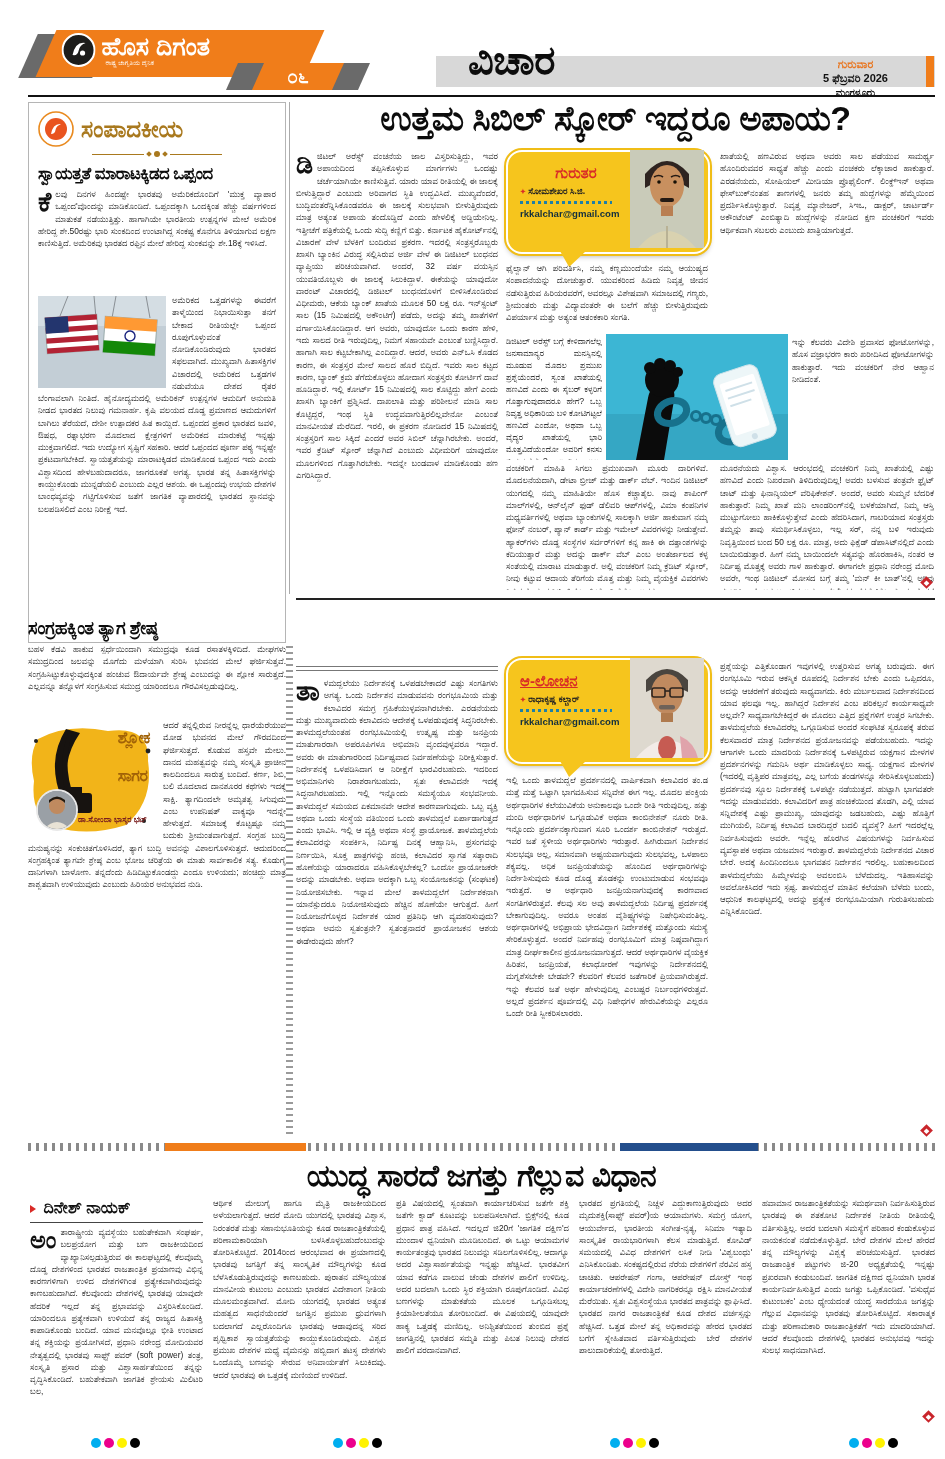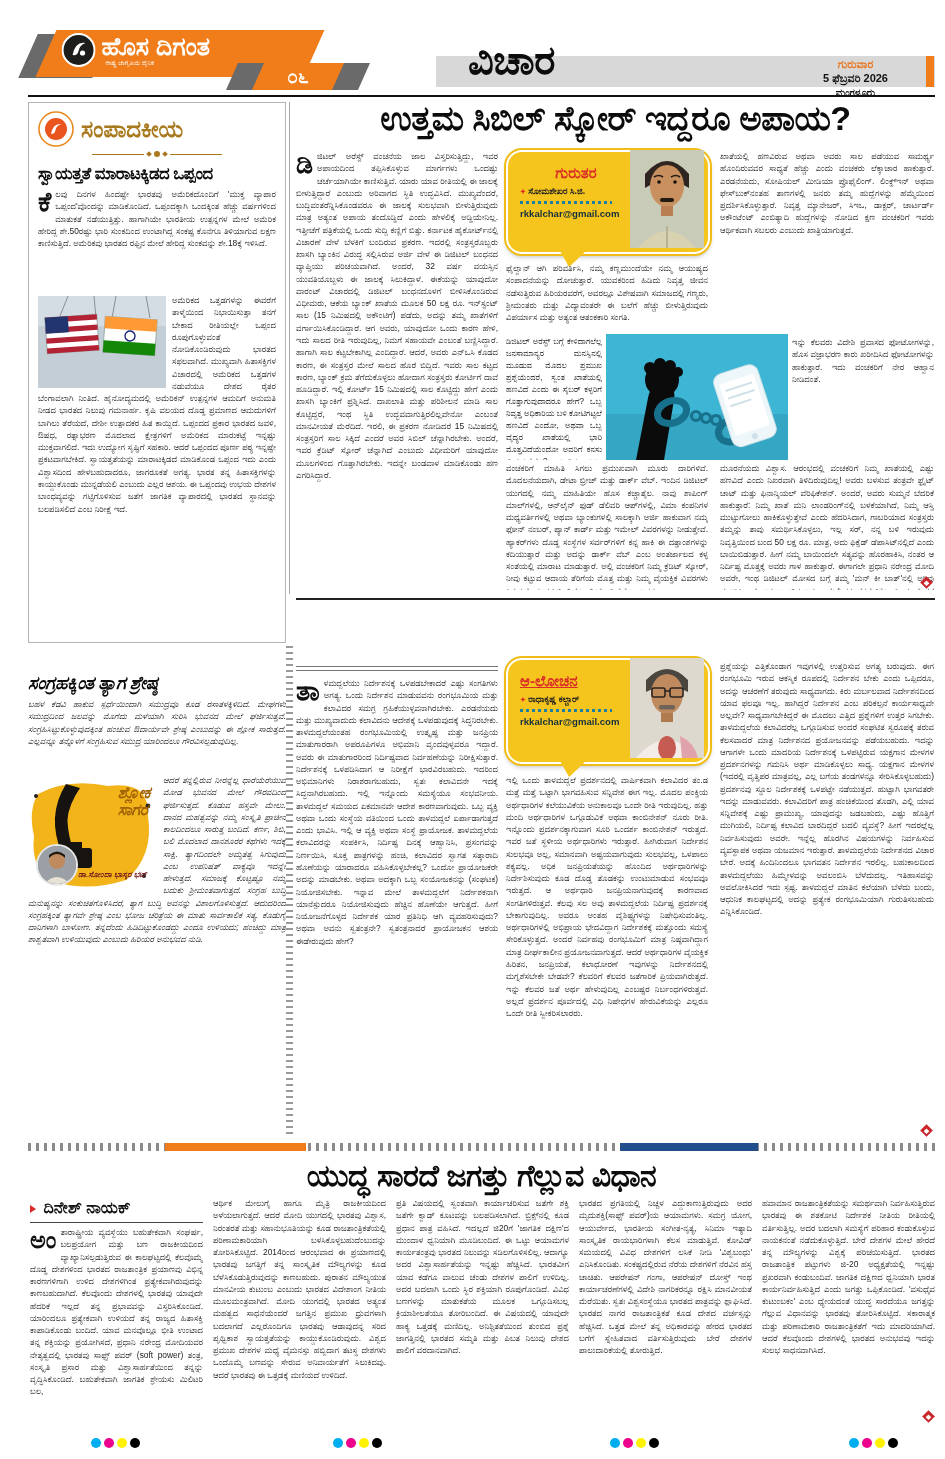--- a/index.html
+++ b/index.html
@@ -115,39 +115,39 @@
             <circle cx="92" cy="40" r="5" fill="none" stroke="#1a237e" stroke-width="1.4"></circle>
           </g>
         </svg>
       </span><span>ಅಮೆರಿಕದ ಒತ್ತಡಗಳನ್ನು ಈವರೆಗೆ ತಾಳ್ಮೆಯಿಂದ ನಿಭಾಯಿಸುತ್ತಾ ತನಗೆ ಬೇಕಾದ ರೀತಿಯಲ್ಲೇ ಒಪ್ಪಂದ ರೂಪುಗೊಳ್ಳುವಂತೆ ನೋಡಿಕೊಂಡಿರುವುದು ಭಾರತದ ಸಫಲವಾಗಿದೆ. ಮುಖ್ಯವಾಗಿ ಹಿತಾಸಕ್ತಿಗಳ ವಿಚಾರದಲ್ಲಿ ಅಮೆರಿಕದ ಒತ್ತಡಗಳ ನಡುವೆಯೂ ದೇಶದ ರೈತರ ಬೆಂಗಾವಲಾಗಿ ನಿಂತಿದೆ. ಹೈನೋದ್ಯಮದಲ್ಲಿ ಅಮೆರಿಕನ್ ಉತ್ಪನ್ನಗಳ ಆಮದಿಗೆ ಅನುಮತಿ ನೀಡದ ಭಾರತದ ನಿಲುವು ಗಮನಾರ್ಹ. ಕೃಷಿ ವಲಯದ ದೊಡ್ಡ ಪ್ರಮಾಣದ ಆಮದುಗಳಿಗೆ ಬಾಗಿಲು ತೆರೆಯದೆ, ದೇಶೀ ಉತ್ಪಾದಕರ ಹಿತ ಕಾಯ್ದಿದೆ. ಒಪ್ಪಂದದ ಪ್ರಕಾರ ಭಾರತದ ಜವಳಿ, ಔಷಧ, ರತ್ನಾಭರಣ ಮೊದಲಾದ ಕ್ಷೇತ್ರಗಳಿಗೆ ಅಮೆರಿಕದ ಮಾರುಕಟ್ಟೆ ಇನ್ನಷ್ಟು ಮುಕ್ತವಾಗಲಿದೆ. ಇದು ಉದ್ಯೋಗ ಸೃಷ್ಟಿಗೆ ಸಹಕಾರಿ. ಆದರೆ ಒಪ್ಪಂದದ ಪೂರ್ಣ ಪಠ್ಯ ಇನ್ನಷ್ಟೇ ಪ್ರಕಟವಾಗಬೇಕಿದೆ. ಸ್ವಾಯತ್ತತೆಯನ್ನು ಮಾರಾಟಕ್ಕಿಡದೆ ಮಾಡಿಕೊಂಡ ಒಪ್ಪಂದ ಇದು ಎಂದು ವಿಶ್ವಾಸದಿಂದ ಹೇಳಬಹುದಾದರೂ, ಜಾಗರೂಕತೆ ಅಗತ್ಯ. ಭಾರತ ತನ್ನ ಹಿತಾಸಕ್ತಿಗಳನ್ನು ಕಾಯ್ದುಕೊಂಡು ಮುನ್ನಡೆಯಲಿ ಎಂಬುದು ಎಲ್ಲರ ಆಶಯ. ಈ ಒಪ್ಪಂದವು ಉಭಯ ದೇಶಗಳ ಬಾಂಧವ್ಯವನ್ನು ಗಟ್ಟಿಗೊಳಿಸುವ ಜತೆಗೆ ಜಾಗತಿಕ ವ್ಯಾಪಾರದಲ್ಲಿ ಭಾರತದ ಸ್ಥಾನವನ್ನು ಬಲಪಡಿಸಲಿದೆ ಎಂಬ ನಿರೀಕ್ಷೆ ಇದೆ.</span>
     </div>
   </div>
 
   <div class="abs" style="left:289px;top:102px;width:1px;height:492px;background:#aaa;"></div>
   <div class="abs ladder" style="left:286px;top:646px;width:7px;height:492px;"></div>
 
-  <div class="abs" style="left:28px;top:672px;width:258px;height:486px;overflow:hidden;font-style:italic;">
+  <div class="abs" style="left:28px;top:617px;width:258px;height:486px;overflow:hidden;">
     <div class="hl" style="font-size:18px;line-height:22px;">ಸಂಗ್ರಹಕ್ಕಿಂತ ತ್ಯಾಗ ಶ್ರೇಷ್ಠ</div>
     <div class="bt" style="height:76px;margin-top:4px;"><span>ಬಹಳ ಕೆಡವಿ ಹಾಕುವ ಸ್ಪರ್ಧೆಯಿಂದಾಗಿ ಸಮುದ್ರವೂ ಕೂಡ ರಸಾತಳಕ್ಕಿಳಿದಿದೆ. ಮೇಘಗಳು ಸಮುದ್ರದಿಂದ ಜಲವನ್ನು ಮೊಗೆದು ಮಳೆಯಾಗಿ ಸುರಿಸಿ ಭುವನದ ಮೇಲೆ ಘರ್ಜಿಸುತ್ತವೆ. ಸಂಗ್ರಹಿಸಿಟ್ಟುಕೊಳ್ಳುವುದಕ್ಕಿಂತ ಹಂಚುವ ಔದಾರ್ಯವೇ ಶ್ರೇಷ್ಠ ಎಂಬುದನ್ನು ಈ ಶ್ಲೋಕ ಸಾರುತ್ತದೆ. ಎಲ್ಲವನ್ನೂ ತನ್ನೊಳಗೆ ಸಂಗ್ರಹಿಸುವ ಸಮುದ್ರ ಯಾರಿಂದಲೂ ಗೌರವಿಸಲ್ಪಡುವುದಿಲ್ಲ.</span></div>
     <div class="bt" style="height:344px;">
       <span style="float:left;width:128px;height:116px;margin:2px 7px 3px 0;display:block;position:relative;">
         <svg width="128" height="116" viewBox="0 0 128 116" style="position:absolute;left:0;top:0;">
           <path d="M10 18 Q40 2 80 10 Q122 4 120 40 Q126 80 98 104 Q60 116 28 106 Q2 96 6 60 Q0 34 10 18 Z" fill="#F2B419"></path>
           <circle cx="8" cy="20" r="2" fill="#222"></circle>
             <circle cx="120" cy="30" r="2.4" fill="#222"></circle>
           <circle cx="116" cy="100" r="2" fill="#222"></circle>
             <circle cx="14" cy="98" r="2.2" fill="#222"></circle>
           <path d="M38 8 Q18 40 34 78 L44 78 Q30 44 52 12 Z" fill="#171310"></path>
           <path d="M44 14 Q34 44 46 76 L40 78 Q28 46 40 12 Z" fill="#171310"></path>
           <rect x="30" y="72" width="34" height="20" rx="3" fill="#171310"></rect>
           <rect x="40" y="66" width="14" height="8" fill="#171310"></rect>
         </svg>
         <span class="hl" style="position:absolute;right:6px;top:8px;text-align:left;color:#a16207;font-size:16px;line-height:17px;">
           <span style="display:block;">ಶ್ಲೋಕ</span>
-          <span style="display:block;">ಸಾಗರ</span>
+          <span style="display:block;margin-top:21px;">ಸಾಗರ</span>
         </span>
         <span style="position:absolute;left:8px;bottom:6px;width:38px;height:38px;border-radius:50%;border:2px solid #e8e8e8;overflow:hidden;display:block;background:#8f9499;">
           <svg width="38" height="38" viewBox="0 0 38 38">
             <rect width="38" height="38" fill="#9aa0a6"></rect>
             <circle cx="19" cy="15" r="8" fill="#c08a5f"></circle>
             <path d="M11 12 q8 -8 16 0 l0 -3 q-8 -7 -16 0 z" fill="#22190f"></path>
             <path d="M6 38 q13 -14 26 0 z" fill="#e8e2d5"></path>
           </svg>
         </span>
         <span style="position:absolute;left:50px;bottom:12px;width:74px;color:#7A2020;font-weight:bold;font-size:8px;line-height:10px;">ಡಾ.ಸೋಂದಾ ಭಾಸ್ಕರ ಭಟ್</span>

